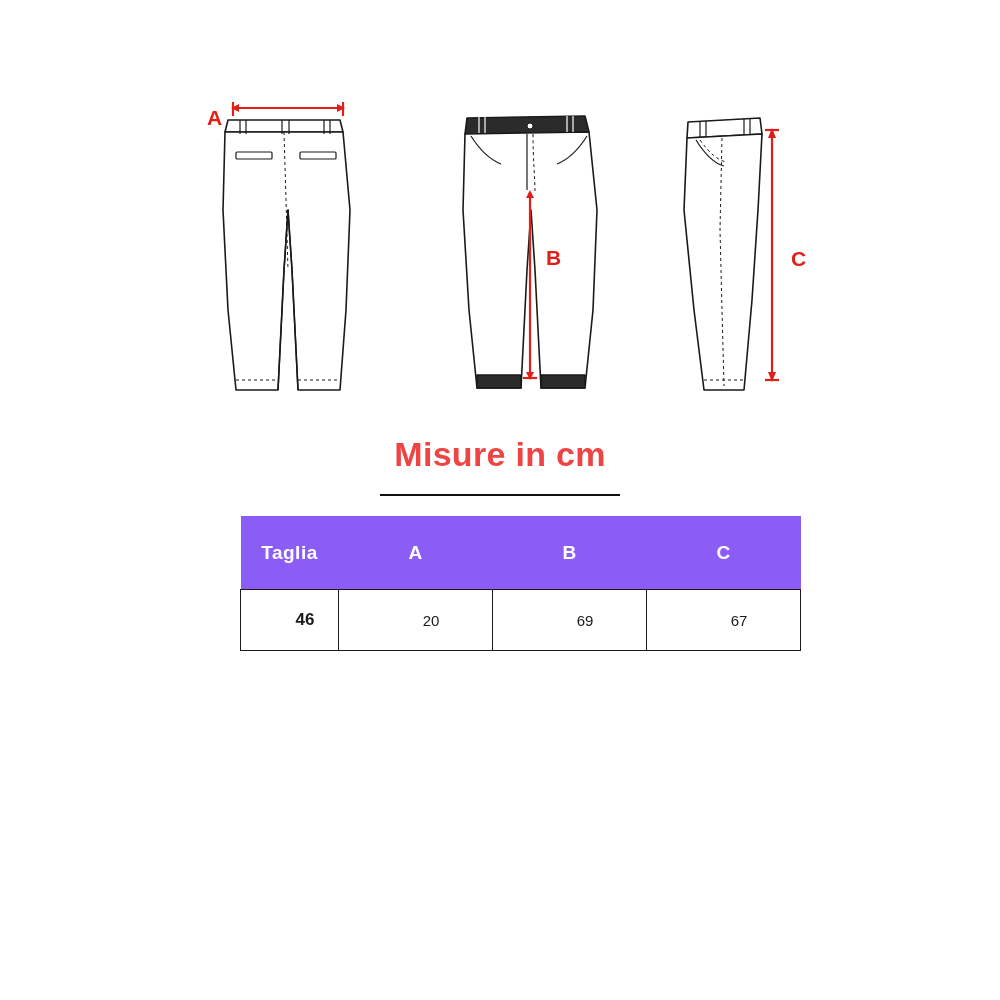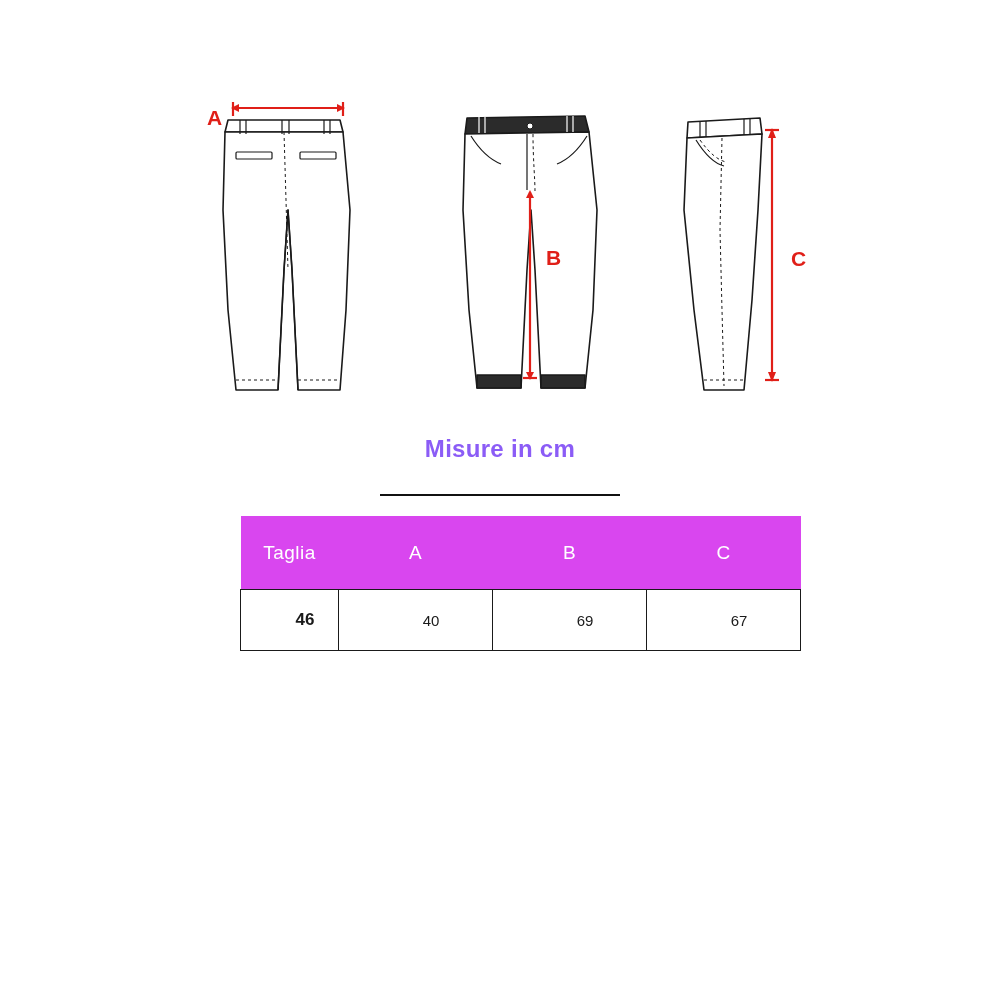--- a/index.html
+++ b/index.html
@@ -50,24 +50,24 @@
   .label-b { left: 546px; top: 246px; }
   .label-c { left: 791px; top: 247px; }
 
   
   .title {
     position: absolute;
     top: 435px;
     left: 0;
     width: 1000px;
     text-align: center;
-    font-size: 24px;
+    font-size: 34px;
     font-weight: bold;
     letter-spacing: .3px;
-    color: #8b5cf6;
+    color: #ef4444;
   }
   .title-rule {
     position: absolute;
     top: 494px;
     left: 380px;
     width: 240px;
     height: 2px;
     background: #111111;
   }
 
@@ -77,25 +77,25 @@
     top: 516px;
     left: 240px;
     width: 560px;
   }
   table.size-table {
     border-collapse: collapse;
     width: 560px;
     table-layout: fixed;
   }
   table.size-table thead th {
-    background: #d946ef;
+    background: #8b5cf6;
     color: #ffffff;
     height: 71px;
     font-size: 19px;
-    font-weight: normal;
+    font-weight: bold;
     letter-spacing: .5px;
     border: none;
   }
   table.size-table tbody td {
     height: 58px;
     text-align: center;
     font-size: 15px;
     border: 1px solid #1a1a1a;
     color: #1a1a1a;
     background: #ffffff;
@@ -243,21 +243,21 @@
         <tr>
           <th>Taglia</th>
           <th>A</th>
           <th>B</th>
           <th>C</th>
         </tr>
       </thead>
       <tbody>
         <tr>
           <td class="size-col">46</td>
-          <td>40</td>
+          <td>20</td>
           <td>69</td>
           <td>67</td>
         </tr>
       </tbody>
     </table>
   </div>
 
 </div>
 
 </body></html>

